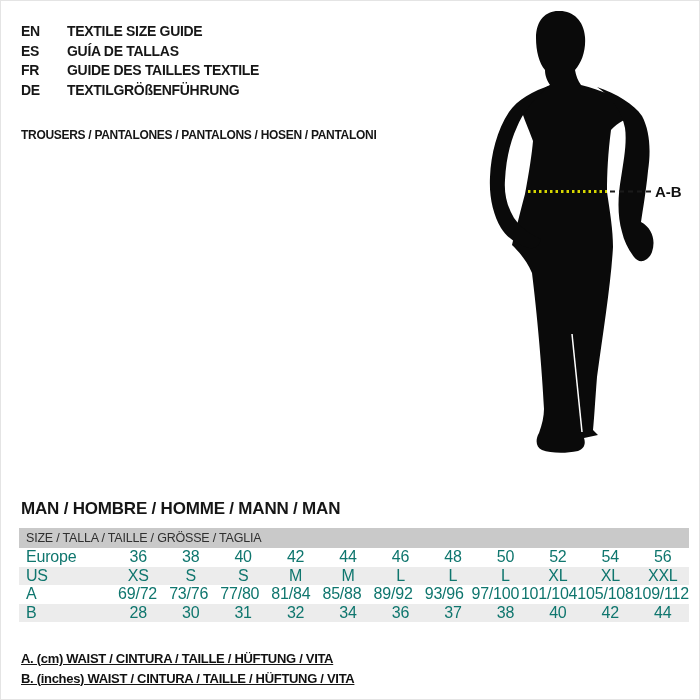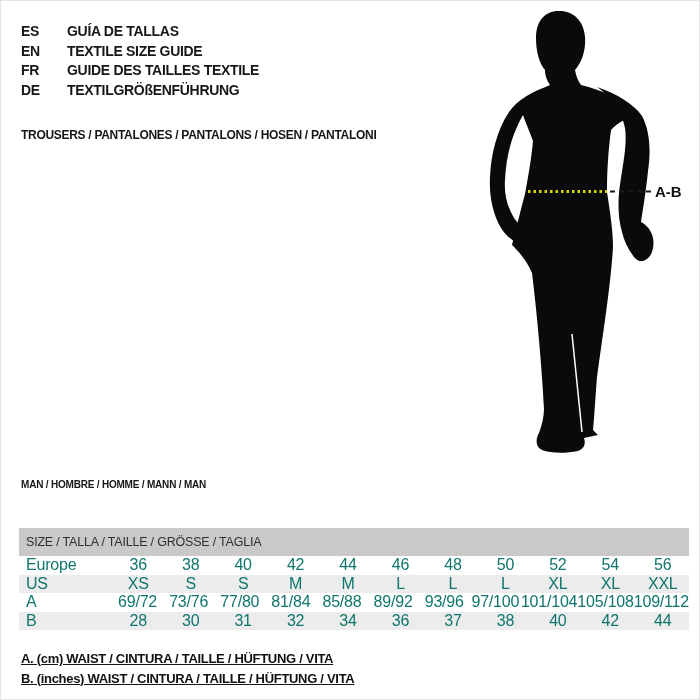--- a/index.html
+++ b/index.html
@@ -15,27 +15,27 @@
   .lang-label{font-size:14px;font-weight:bold;letter-spacing:-0.3px;white-space:nowrap;}
   .garment-title{
     position:absolute;left:20px;top:127px;font-size:12px;font-weight:bold;
     letter-spacing:-0.3px;white-space:nowrap;
   }
   
   .figure-svg{position:absolute;left:0;top:0;}
   .figure-svg text{font-family:"Liberation Sans", sans-serif;}
   
   .section-title{
-    position:absolute;left:20px;top:478px;font-size:10px;font-weight:bold;
+    position:absolute;left:20px;top:498px;font-size:17px;font-weight:bold;
     letter-spacing:-0.2px;white-space:nowrap;
   }
   
   .size-table{position:absolute;left:18px;top:527px;width:670px;}
   .thead{
-    height:28px;background:#c9c9c9;display:flex;align-items:center;
+    height:20px;background:#c9c9c9;display:flex;align-items:center;
     padding-left:7px;box-sizing:border-box;font-size:12.5px;color:#2f2f2f;
     letter-spacing:-0.2px;
   }
   .trow{display:grid;grid-template-columns:93px repeat(11,1fr);height:18.5px;}
   .trow.alt{background:#ececec;}
   .tcell{
     display:flex;align-items:center;justify-content:center;
     font-size:16px;color:#0f766e;letter-spacing:-0.2px;white-space:nowrap;
   }
   .tcell.label{justify-content:flex-start;padding-left:7px;}
@@ -46,26 +46,26 @@
     display:flex;align-items:center;white-space:nowrap;color:#111;
   }
 </style>
 </head>
 <body>
 
 <div class="page">
 
   <div class="lang-list">
       <div class="lang-row">
+        <span class="lang-code">EN</span>
+        <span class="lang-label">TEXTILE SIZE GUIDE</span>
+      </div>
+      <div class="lang-row">
         <span class="lang-code">ES</span>
         <span class="lang-label">GUÍA DE TALLAS</span>
-      </div>
-      <div class="lang-row">
-        <span class="lang-code">EN</span>
-        <span class="lang-label">TEXTILE SIZE GUIDE</span>
       </div>
       <div class="lang-row">
         <span class="lang-code">FR</span>
         <span class="lang-label">GUIDE DES TAILLES TEXTILE</span>
       </div>
       <div class="lang-row">
         <span class="lang-code">DE</span>
         <span class="lang-label">TEXTILGRÖßENFÜHRUNG</span>
       </div>
     </div>

